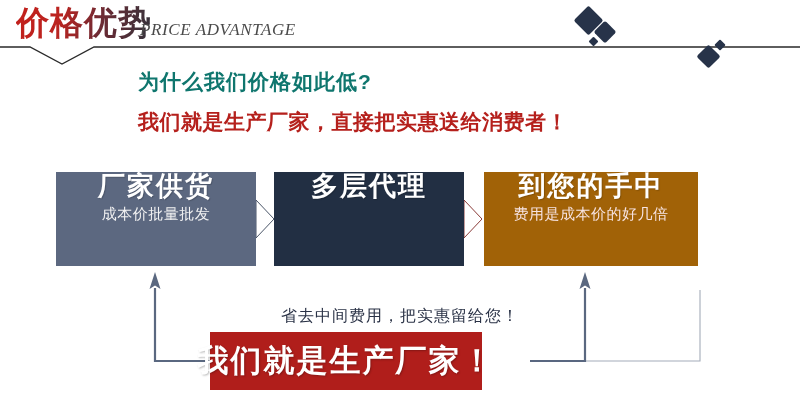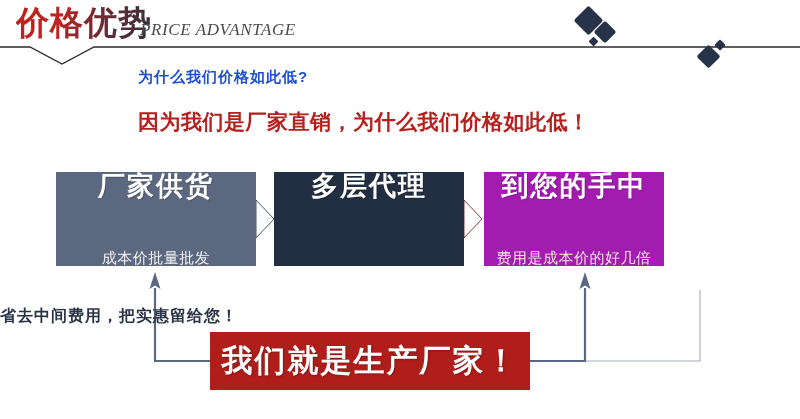--- a/index.html
+++ b/index.html
@@ -61,23 +61,23 @@
   .dmd-b { left: 597px; top: 24px;  width: 16px; height: 16px; border-radius: 2px; }
   .dmd-c { left: 590px; top: 38px;  width: 7px;  height: 7px;  border-radius: 1px; }
   .dmd-d { left: 700px; top: 48px;  width: 17px; height: 17px; border-radius: 2px; }
   .dmd-e { left: 716px; top: 41px;  width: 8px;  height: 8px;  border-radius: 1px; }
 
   
   .q-main {
     position: absolute;
     left: 138px;
     top: 68px;
-    font-size: 15px;
-    font-weight: bold;
-    color: #1d4ed8;
+    font-size: 21px;
+    font-weight: bold;
+    color: #0f766e;
     letter-spacing: 1px;
     white-space: nowrap;
   }
   .q-answer {
     position: absolute;
     left: 138px;
     top: 108px;
     font-size: 21px;
     font-weight: bold;
     color: #b5201c;
@@ -87,67 +87,69 @@
 
   
   .flow { position: absolute; left: 0; top: 0; width: 800px; height: 419px; }
   .fbox {
     position: absolute;
     top: 172px;
     height: 94px;
     display: flex;
     flex-direction: column;
     align-items: center;
-    justify-content: space-between;
+    justify-content: flex-start;
     box-sizing: border-box;
   }
   .fbox .big {
     font-size: 27px;
     font-weight: bold;
     color: #ffffff;
     letter-spacing: 2px;
     line-height: 1.05;
     text-shadow: 1px 1px 1px rgba(0,0,0,0.18);
   }
   .fbox .small {
+    margin-top: 6px;
     font-size: 15px;
     color: #f2f2f2;
     letter-spacing: 0.5px;
     line-height: 1.1;
   }
   #fbox1 { left: 56px;  width: 200px; background: #5c6880; }
   #fbox2 { left: 274px; width: 190px; background: #222f43; gap: 10px; }
-  #fbox3 { left: 484px; width: 180px; background: #a21caf; }
+  #fbox3 { left: 484px; width: 214px; background: #a16207; }
   #fbox3 .small { color: #f7e3e2; }
 
   .chev {
     position: absolute;
     top: 200px;
     width: 18px;
     height: 38px;
   }
   #chev1 { left: 256px; }
   #chev2 { left: 464px; }
 
   
   .mid-note {
     position: absolute;
     left: 0;
     top: 306px;
     width: 800px;
+    text-align: center;
     font-size: 16px;
-    font-weight: bold;
+    font-weight: normal;
     color: #2a3246;
     letter-spacing: 1px;
   }
   .banner {
     position: absolute;
     left: 210px;
     top: 332px;
-    width: 320px;
+    width: 272px;
     height: 58px;
     background: #b01e1b;
     display: flex;
     align-items: center;
     justify-content: center;
   }
   .banner-text {
     font-size: 31px;
     font-weight: bold;
     color: #ffffff;
@@ -173,21 +175,21 @@
 
     <span class="diamond dmd-a"></span>
     <span class="diamond dmd-b"></span>
     <span class="diamond dmd-c"></span>
     <span class="diamond dmd-d"></span>
     <span class="diamond dmd-e"></span>
   </div>
 
   <div>
     <div class="q-main">为什么我们价格如此低?</div>
-    <div class="q-answer">因为我们是厂家直销，为什么我们价格如此低！</div>
+    <div class="q-answer">我们就是生产厂家，直接把实惠送给消费者！</div>
   </div>
 
   <div class="flow">
 
     <div class="fbox" id="fbox1">
       <div class="big">厂家供货</div>
       <div class="small">成本价批量批发</div>
     </div>
 
     <svg class="chev" id="chev1" viewBox="0 0 18 38">

